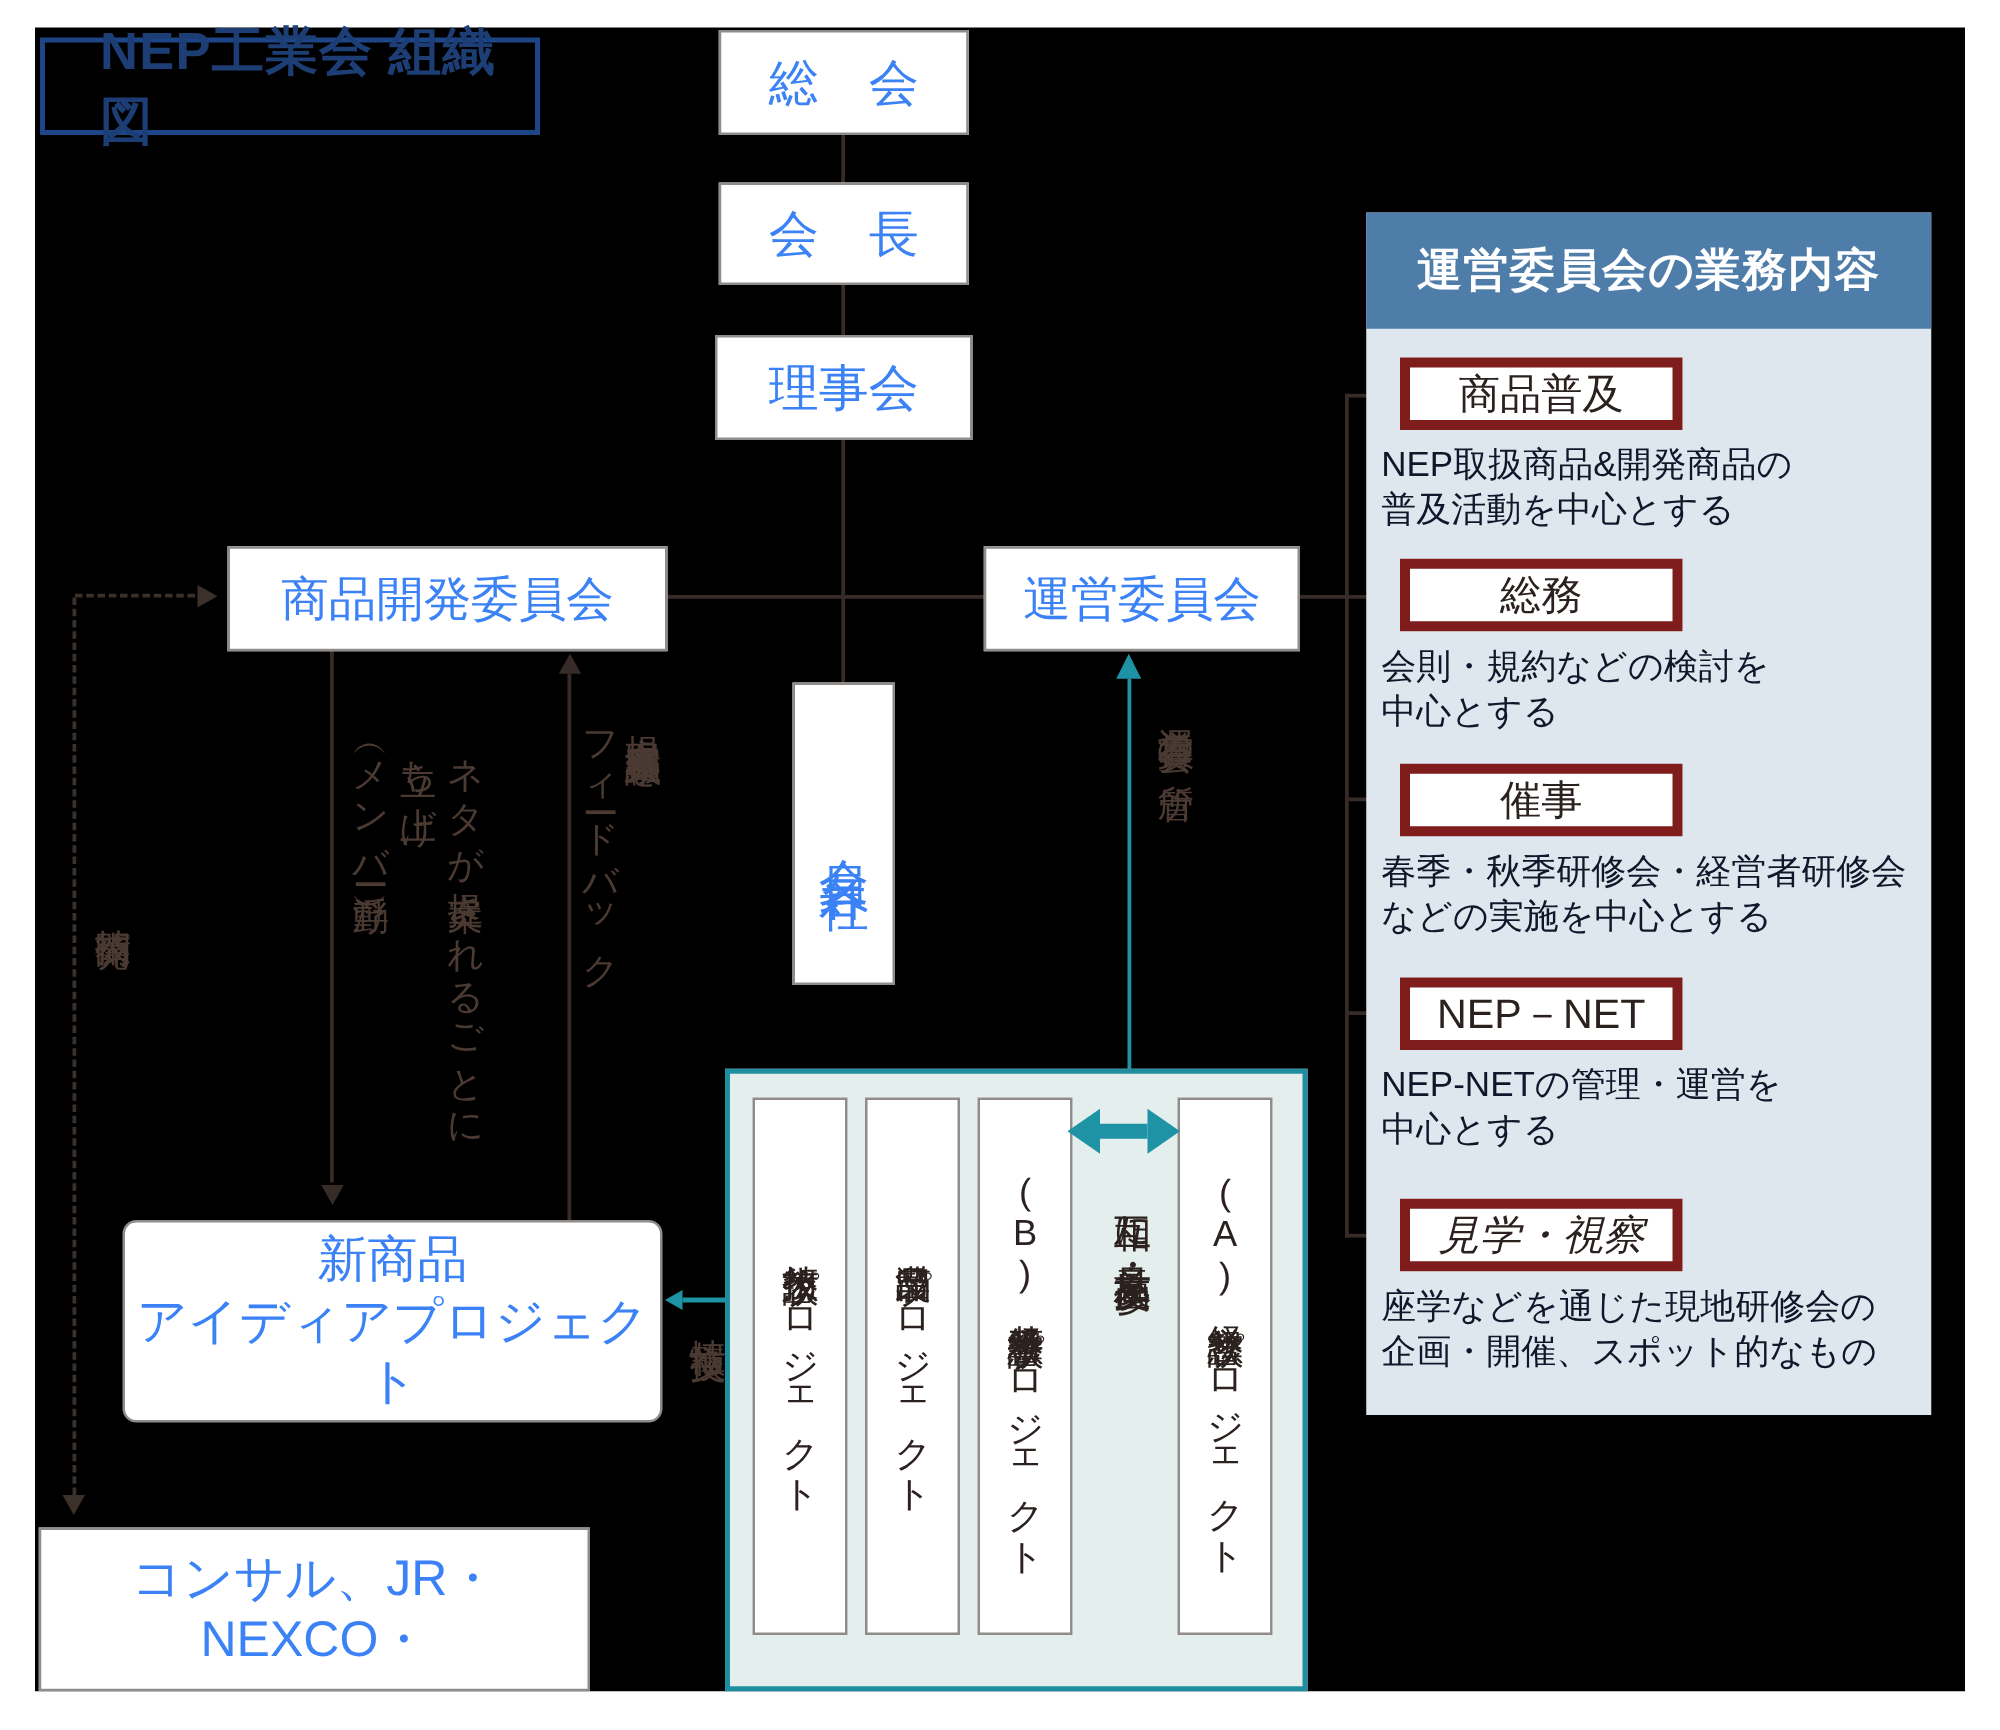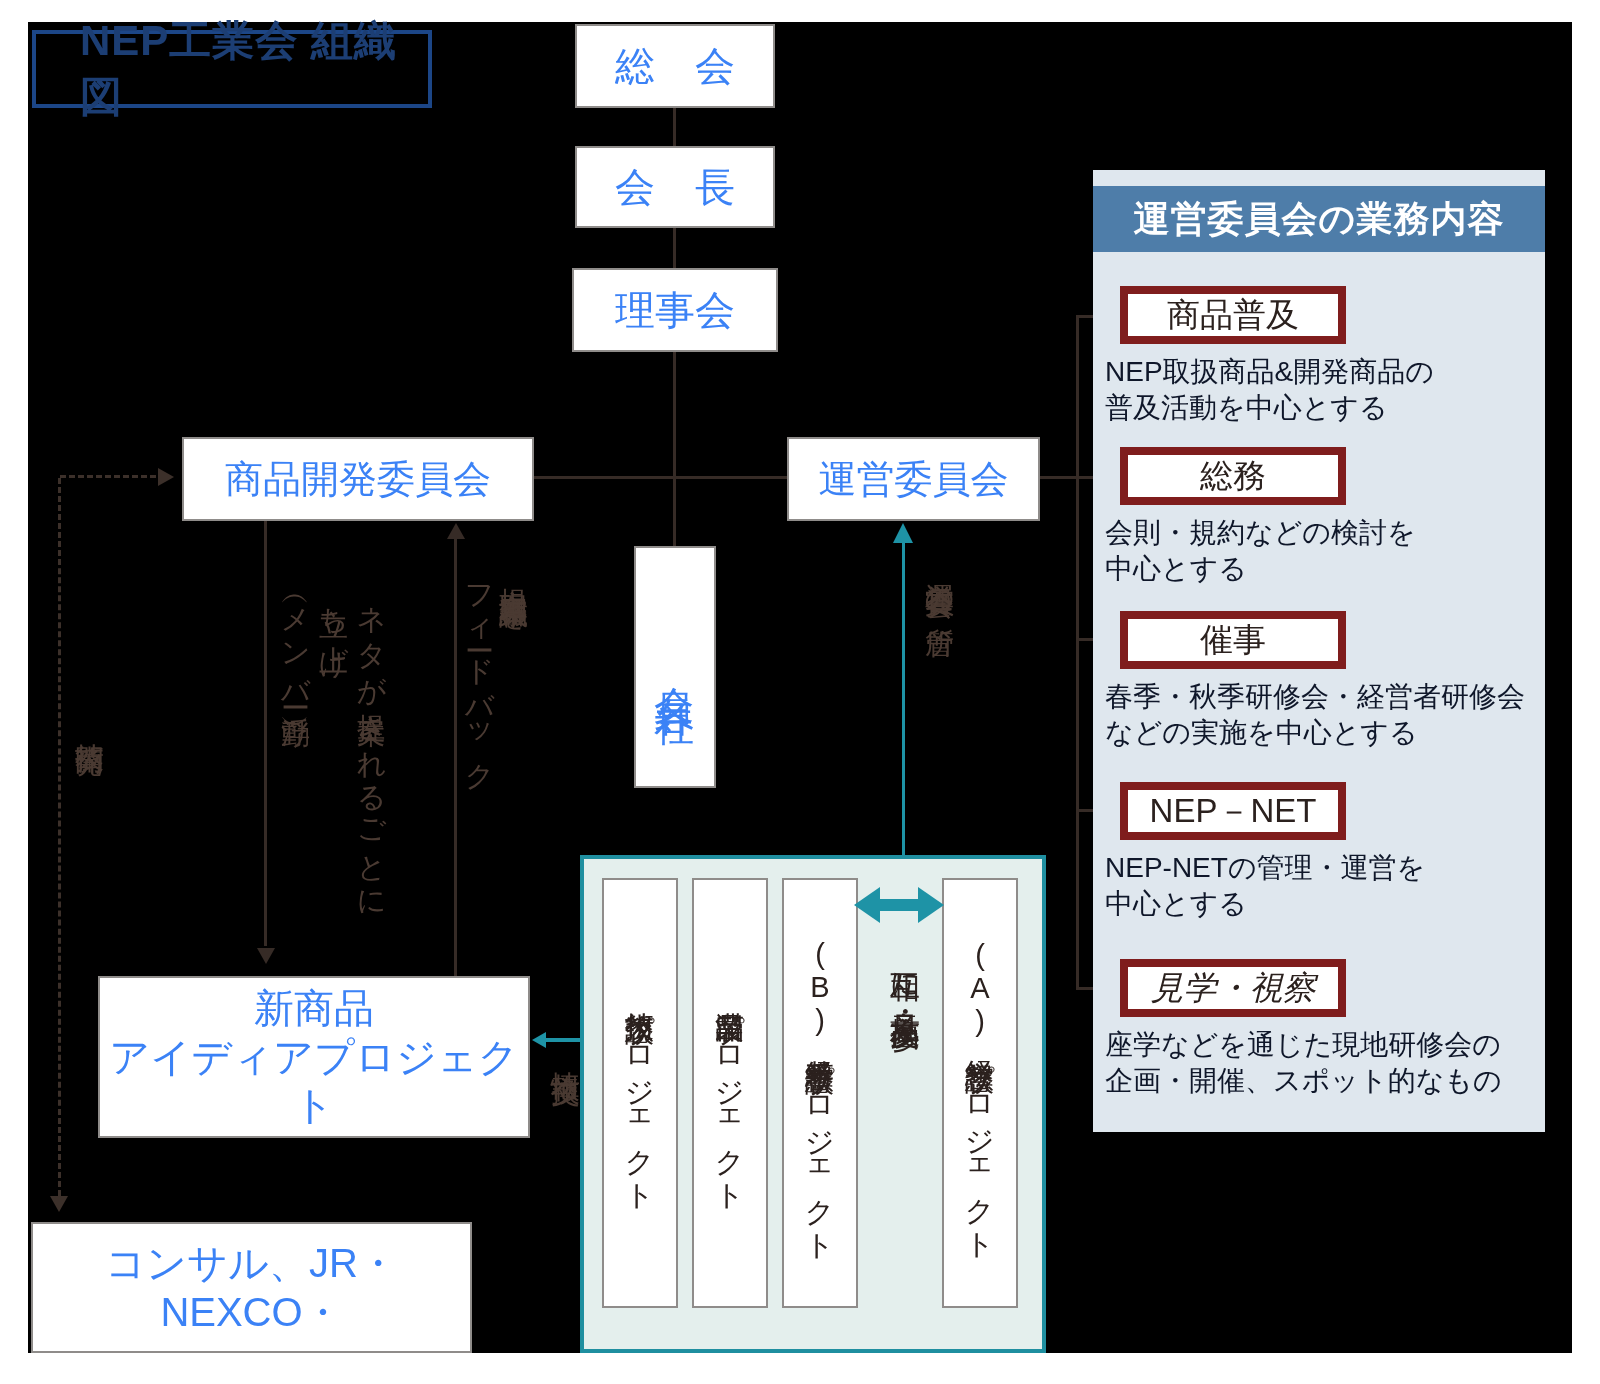--- a/index.html
+++ b/index.html
@@ -21,21 +21,21 @@
   .dash-v{position:absolute;width:0;border-left:3px dashed #3c302a;}
   .tvl{position:absolute;width:3px;background:#1e93a6;}
   .thl{position:absolute;background:#1e93a6;}
   .tri{position:absolute;width:0;height:0;}
   
   .vtext{position:absolute;writing-mode:vertical-rl;text-orientation:upright;letter-spacing:2px;}
   .note{color:#4a3a32;font-size:29px;}
   .note-light{color:#2b211e;font-size:30px;}
   
   .panel{position:absolute;left:1093px;top:170px;width:452px;height:962px;background:#dfe7ee;}
-  .panel-header{position:absolute;left:0;top:16px;width:452px;height:66px;background:#4e7da9;
+  .panel-header{position:absolute;left:0;top:0;width:452px;height:93px;background:#4e7da9;
         display:flex;align-items:center;justify-content:center;}
   .panel-header-text{color:#ffffff;font-weight:bold;font-size:36px;letter-spacing:1px;}
   .item-box{position:absolute;left:27px;width:226px;height:58px;background:#fff;border:8px solid #7f1d1d;
         box-sizing:border-box;display:flex;align-items:center;justify-content:center;font-size:33px;}
   .item-desc{position:absolute;left:12px;width:438px;font-size:28px;line-height:1.3;white-space:pre-line;color:#0f172a;}
   
   .proj-panel{position:absolute;left:580px;top:855px;width:466px;height:498px;background:#e4efed;
         border:4px solid #1f8fa0;box-sizing:border-box;}
   .proj-box{position:absolute;top:878px;width:76px;height:430px;background:#fff;border:2px solid #8f8c8a;
         box-sizing:border-box;display:flex;align-items:center;justify-content:center;
@@ -99,21 +99,21 @@
 <div class="nbox" style="left:634px;top:546px;width:82px;height:242px;">
   <span class="vtext" style="position:static;font-size:40px;letter-spacing:6px;">会員各社</span>
 </div>
 <div class="nbox" style="left:182px;top:437px;width:352px;height:84px;font-size:38px;">
   <span>商品開発委員会</span>
 </div>
 <div class="nbox" style="left:787px;top:437px;width:253px;height:84px;font-size:38px;">
   <span>運営委員会</span>
 </div>
 
-<div class="nbox multiline" style="left:98px;top:976px;width:432px;height:162px;font-size:40px;">
+<div class="nbox multiline" style="left:98px;top:976px;width:432px;height:162px;font-size:40px;border-radius:11px;">
   <span>新商品</span>
   <span>アイディアプロジェクト</span>
 </div>
 <div class="nbox multiline" style="left:31px;top:1222px;width:441px;height:131px;font-size:40px;">
   <span>コンサル、JR・NEXCO・</span>
 </div>
 
 <div class="proj-panel"></div>
 <div class="proj-box" style="left:602px;">
   <span>技術懇談プロジェクト</span>

